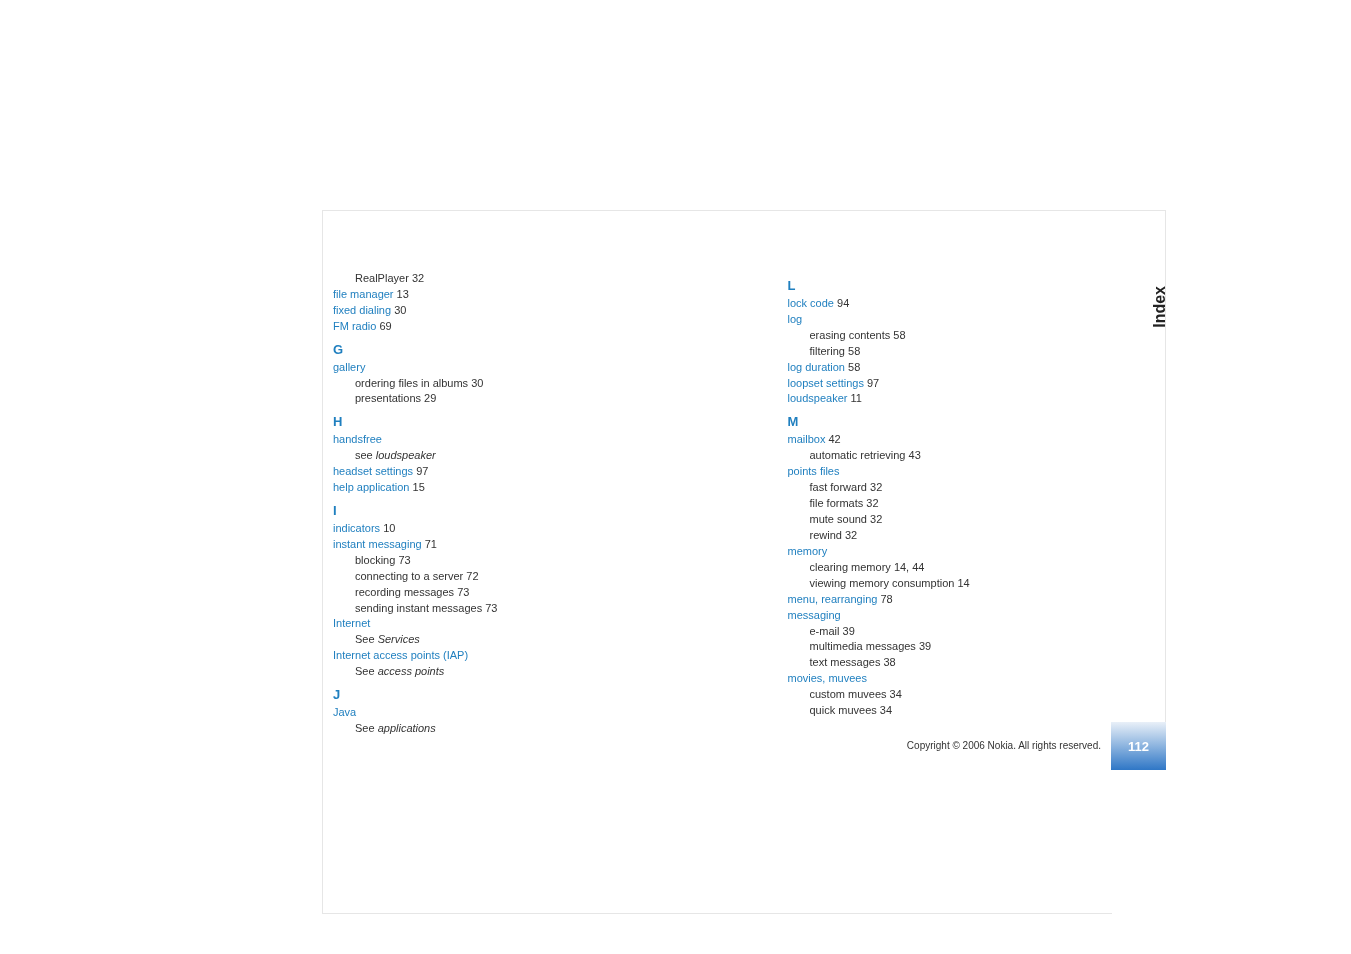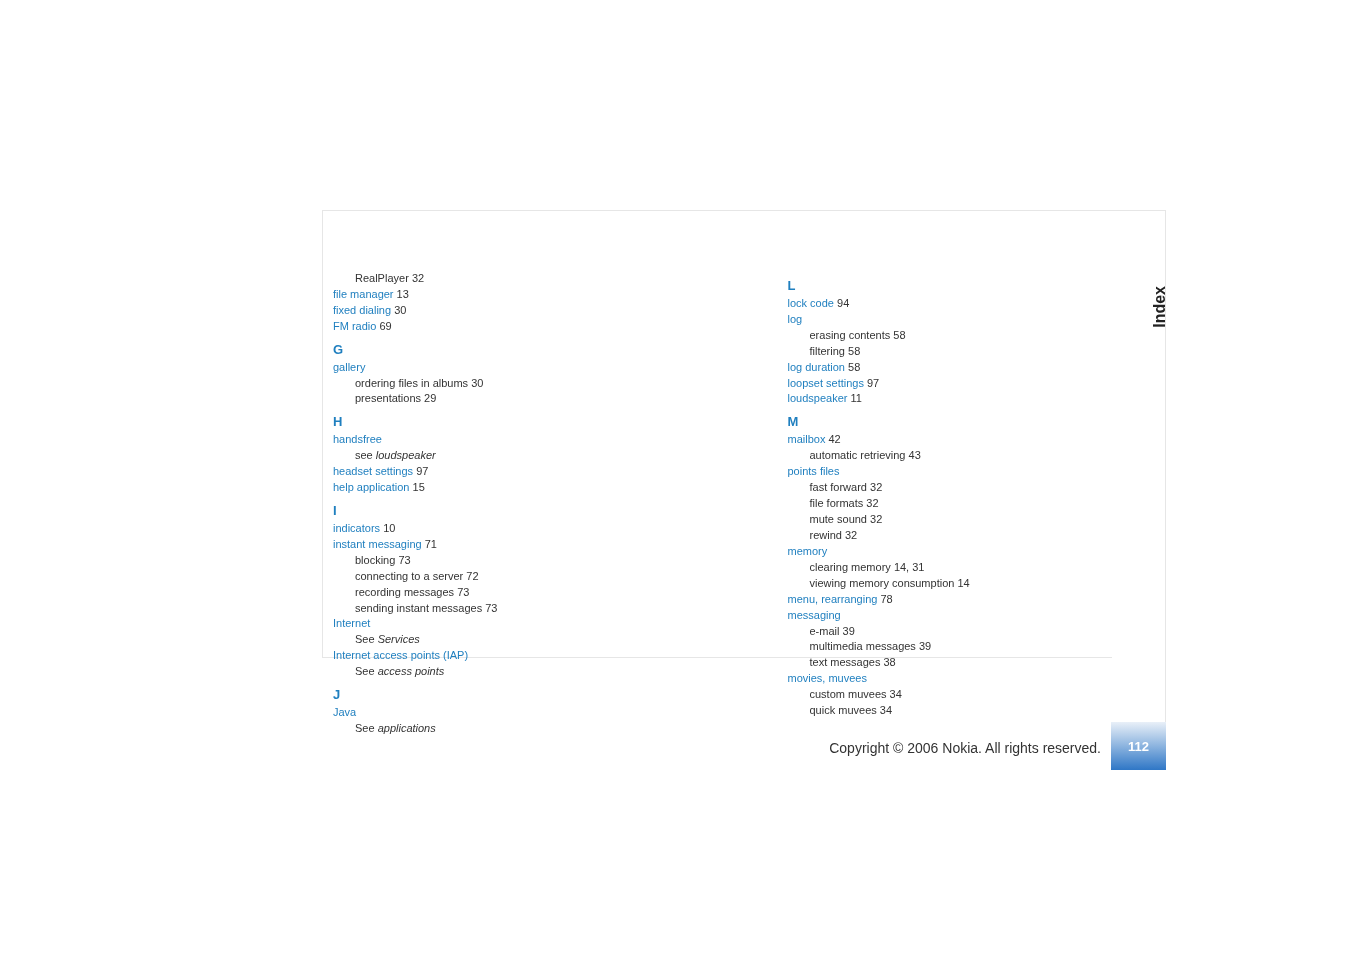--- a/index.html
+++ b/index.html
@@ -7,21 +7,21 @@
   .page {
     position: relative;
     width: 1351px;
     height: 954px;
   }
   .content-box {
     position: absolute;
     left: 322px;
     top: 210px;
     width: 790px;
-    height: 448px;
+    height: 704px;
     border: 1px solid #e6e6e6;
     border-right: none;
   }
   .cols {
     display: flex;
     gap: 130px;
     padding: 60px 0 0 10px;
   }
   .col {
     width: 330px;
@@ -74,21 +74,21 @@
   }
   .pagenum {
     color: #fff;
     font-weight: bold;
     font-size: 13px;
   }
   .copyright {
     position: absolute;
     right: 250px;
     top: 740px;
-    font-size: 14px;
+    font-size: 10px;
     color: #333;
     margin-left: 8px;
   }
 </style>
 </head>
 <body>
 
 <div class="page">
 
   <div class="side-wrap"></div>
@@ -247,21 +247,21 @@
         </div>
         <div class="sub">
           <span>rewind</span>
           <span class="pg">32</span>
         </div>
         <div>
           <span class="topic">memory</span>
         </div>
         <div class="sub">
           <span>clearing memory</span>
-          <span class="pg">14, 31</span>
+          <span class="pg">14, 44</span>
         </div>
         <div class="sub">
           <span>viewing memory consumption</span>
           <span class="pg">14</span>
         </div>
         <div>
           <span class="topic">menu, rearranging</span>
           <span class="pg">78</span>
         </div>
         <div>

